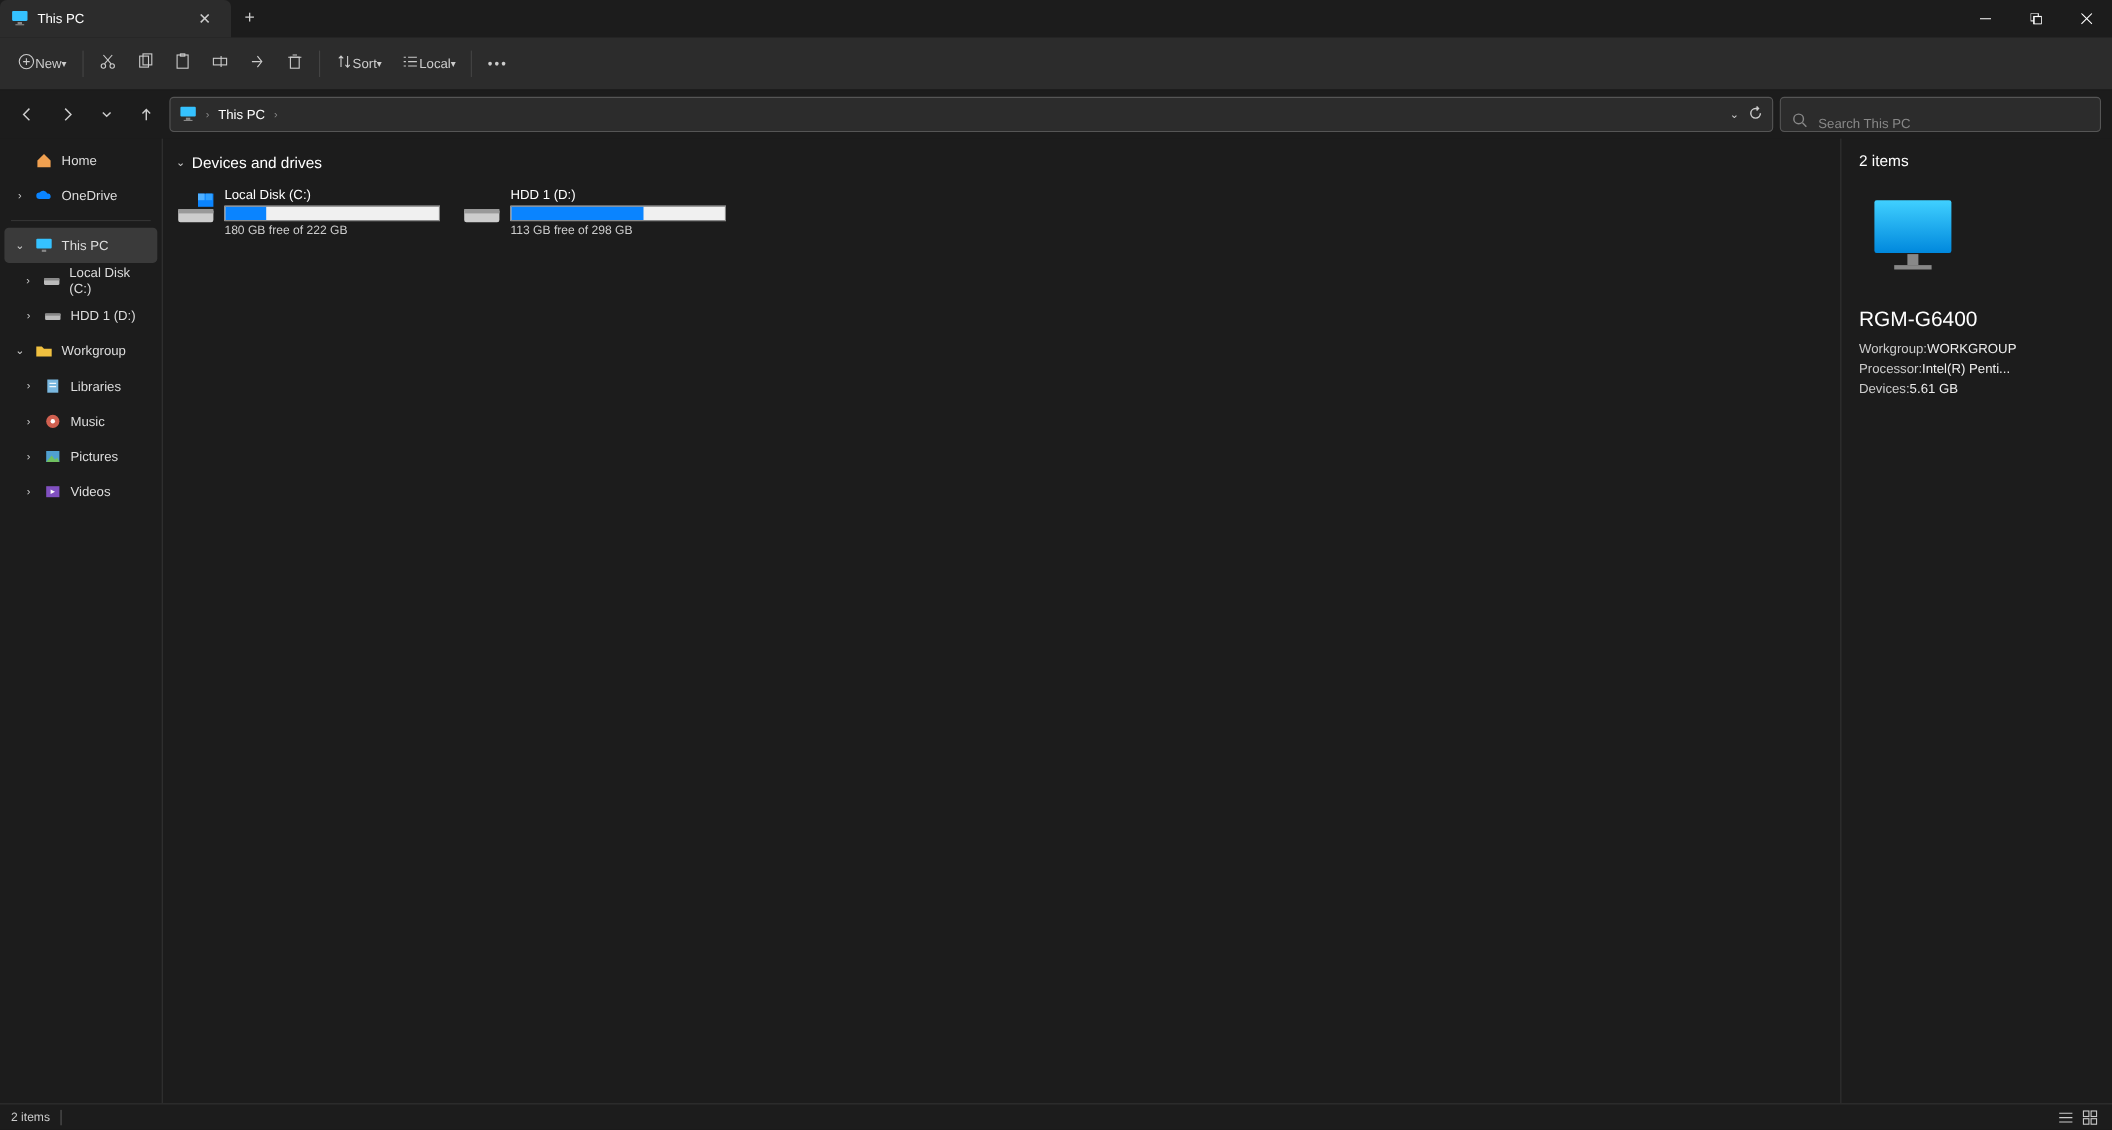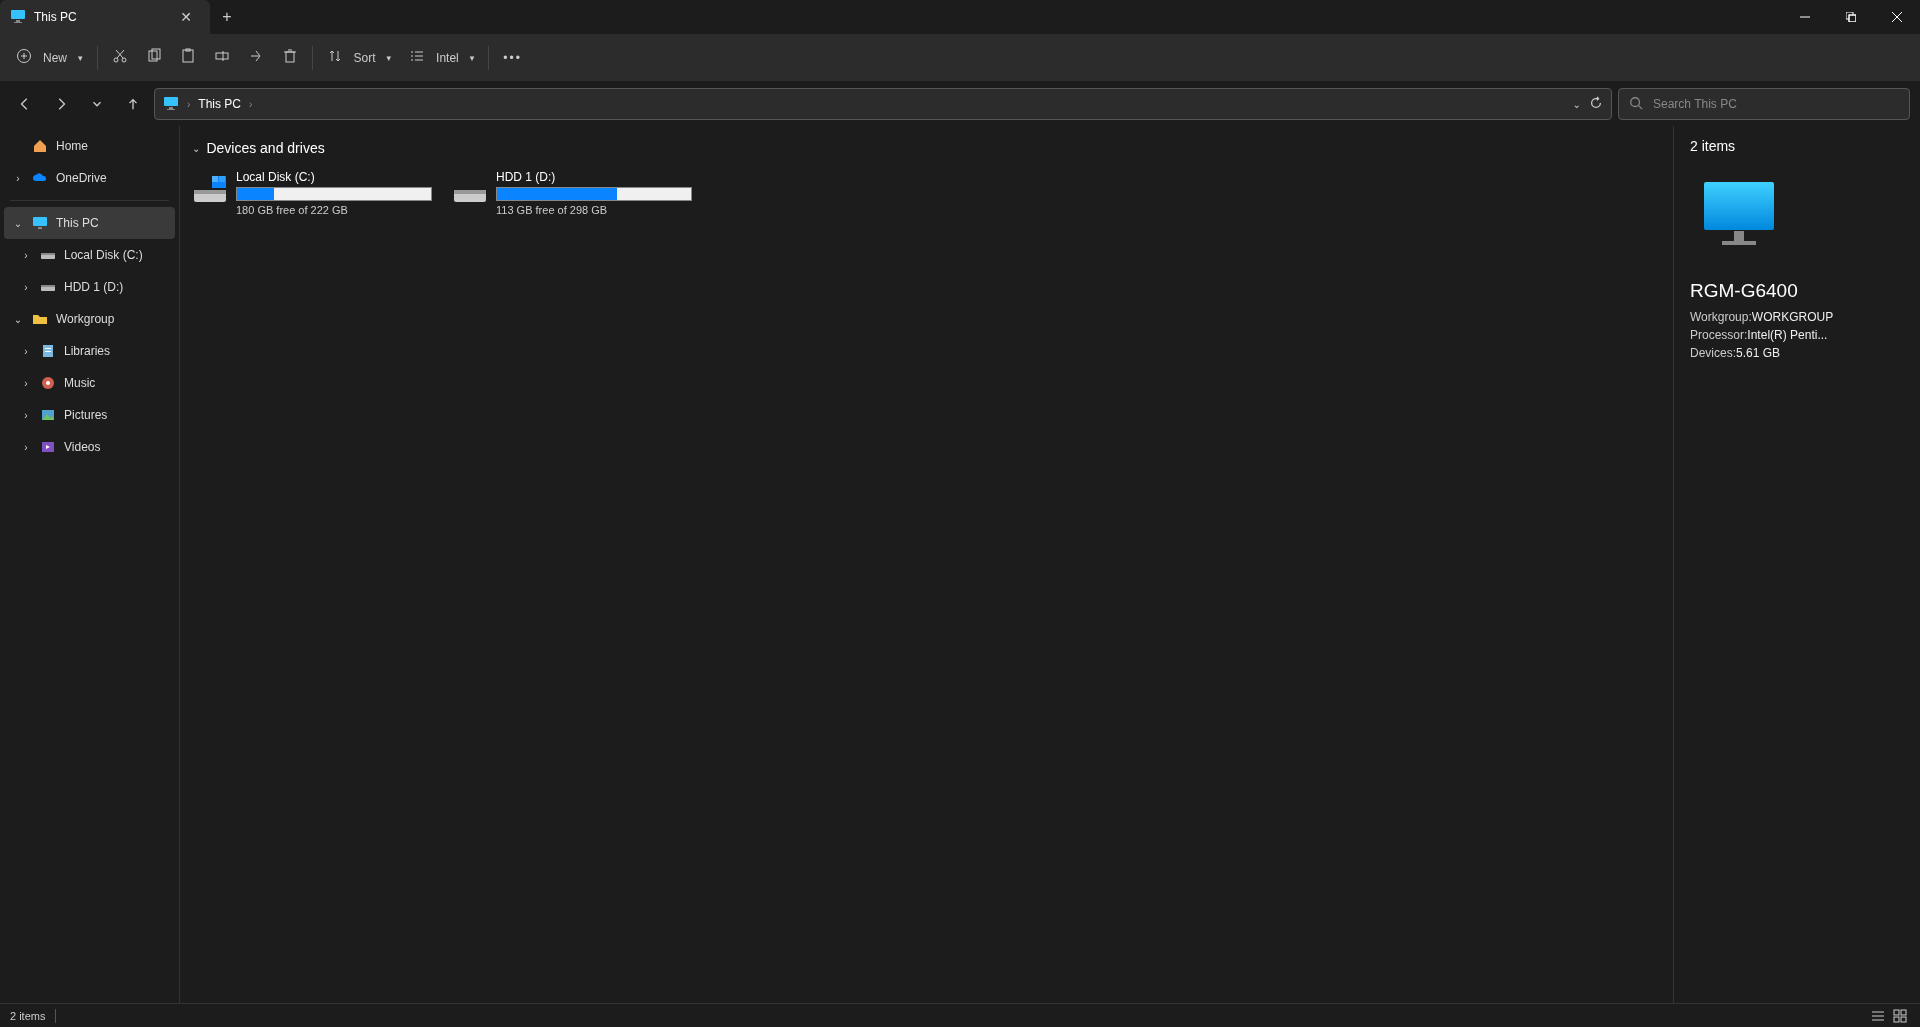--- a/index.html
+++ b/index.html
@@ -11,41 +11,41 @@
 .tab-icon svg { width: 16px; height: 16px; }
 .tab-title { flex: 1; font-size: 12px; }
 .tab-close { width: 28px; text-align: center; color: #ccc; cursor: pointer; font-size: 14px;}
 .new-tab { width: 34px; text-align: center; color: #ccc; cursor: pointer; font-size: 16px; }
 .window-controls { margin-left: auto; display: flex; }
 .win-btn { width: 46px; height: 34px; display: flex; align-items: center; justify-content: center; color: #fff; }
 .win-btn svg { width: 10px; height: 10px; stroke: #fff; fill: none; stroke-width: 1; }
 
 
 .toolbar { height: 48px; background: #2c2c2c; display: flex; align-items: center; padding: 0 8px; gap: 2px; border-bottom: 1px solid #1c1c1c;}
-.tbtn { height: 34px; display: flex; align-items: center; padding: 0 8px; border-radius: 4px; color: #ccc; gap: 11px; }
+.tbtn { height: 34px; display: flex; align-items: center; padding: 0 8px; border-radius: 4px; color: #ccc; gap: 0; }
 .tbtn svg { width: 16px; height: 16px; }
 .tsep { width: 1px; height: 24px; background: #444; margin: 0 4px; }
 .chev-down { font-size: 9px; color: #ccc; }
 
 
 .navbar { height: 44px; background: #1c1c1c; display: flex; align-items: center; padding: 6px 10px; gap: 6px; }
 .nav-btn { width: 30px; height: 30px; display: flex; align-items: center; justify-content: center; color: #ccc; border-radius: 4px;}
 .nav-btn svg { width: 14px; height: 14px; stroke: #ccc; fill: none; stroke-width: 1.5;}
 .addr { flex: 1; height: 32px; background: #2c2c2c; border: 1px solid #555; border-radius: 4px; display: flex; align-items: center; padding: 0 8px; gap: 8px; }
 .addr-icon svg { width: 16px; height: 16px; }
 .crumb-sep { color: #888; font-size: 10px; }
 .addr-right { margin-left: auto; display: flex; gap: 8px; align-items: center;}
-.search { width: 292px; height: 32px; background: #2c2c2c; border: 1px solid #555; border-radius: 4px; display: flex; align-items: center; padding: 0 10px; gap: 10px; color: #888;}
+.search { width: 292px; height: 32px; background: #2c2c2c; border: 1px solid #555; border-radius: 4px; display: flex; align-items: flex-end; padding: 0 10px; gap: 10px; color: #888;}
 .search input { background: transparent; border: none; outline: none; color: #ccc; font-size: 12px; width: 100%; }
 .search input::placeholder { color: #888; }
 .search svg { width: 14px; height: 14px; stroke: #888; fill:none; stroke-width:1.5;}
 
 
 .body { flex: 1; display: flex; background: #1c1c1c; min-height: 0;}
-.sidebar { width: 180px; background: #1c1c1c; padding: 4px 0; border-right: 1px solid #333; overflow:hidden;}
+.sidebar { width: 148px; background: #1c1c1c; padding: 4px 0; border-right: 1px solid #333; overflow:hidden;}
 .nav-item { display: flex; align-items: center; height: 32px; padding: 0 8px 0 8px; gap: 8px; color: #ddd; font-size: 12px; border-radius: 4px; margin: 0 4px;}
 .nav-item .expander { width: 12px; text-align:center; font-size: 10px; color: #ccc; }
 .nav-item .icon { width: 16px; display:flex; align-items:center; justify-content:center;}
 .nav-item.active { background: #3a3a3a; }
 .nav-item.indent1 { padding-left: 16px; }
 .nav-item.indent2 { padding-left: 16px; }
 .nav-sep { height: 1px; background: #333; margin: 6px 10px; }
 
 .main { flex: 1; padding: 10px 6px; overflow: auto; }
 .group-header { display: flex; align-items: center; gap: 6px; color: #fff; font-size: 14px; padding: 4px 6px; }
@@ -170,21 +170,21 @@
   </div>
   <div class="tbtn">
     <span><svg viewBox="0 0 16 16" stroke="#ccc" fill="none">
           <line x1="2" y1="4" x2="4" y2="4"></line>
           <line x1="6" y1="4" x2="14" y2="4"></line>
           <line x1="2" y1="8" x2="4" y2="8"></line>
           <line x1="6" y1="8" x2="14" y2="8"></line>
           <line x1="2" y1="12" x2="4" y2="12"></line>
           <line x1="6" y1="12" x2="14" y2="12"></line>
         </svg></span>
-    <span>Intel</span>
+    <span>Local</span>
     <span class="chev-down">▾</span>
   </div>
   <div class="tsep"></div>
   <div class="tbtn">
       <span style="letter-spacing:2px;">•••</span>
     </div>
 </div>
 
 <div class="navbar">
   <div class="nav-btn">

